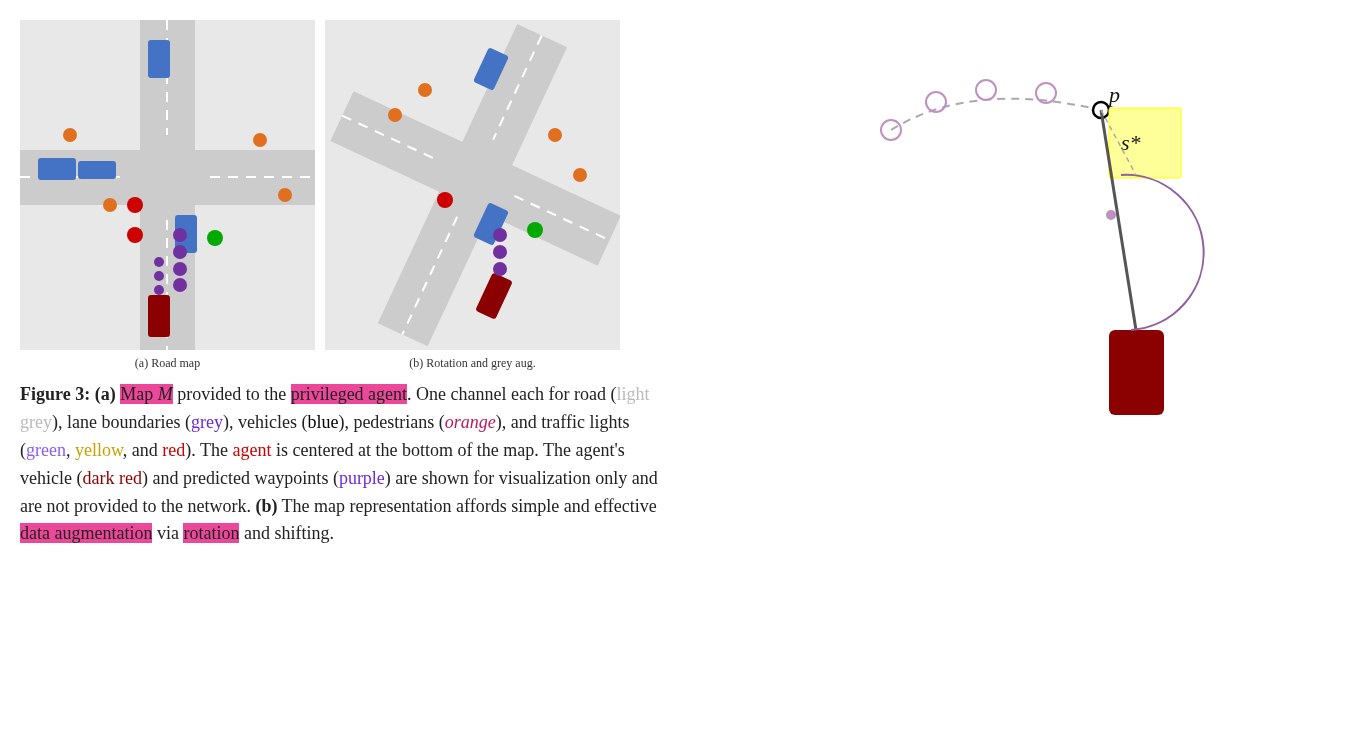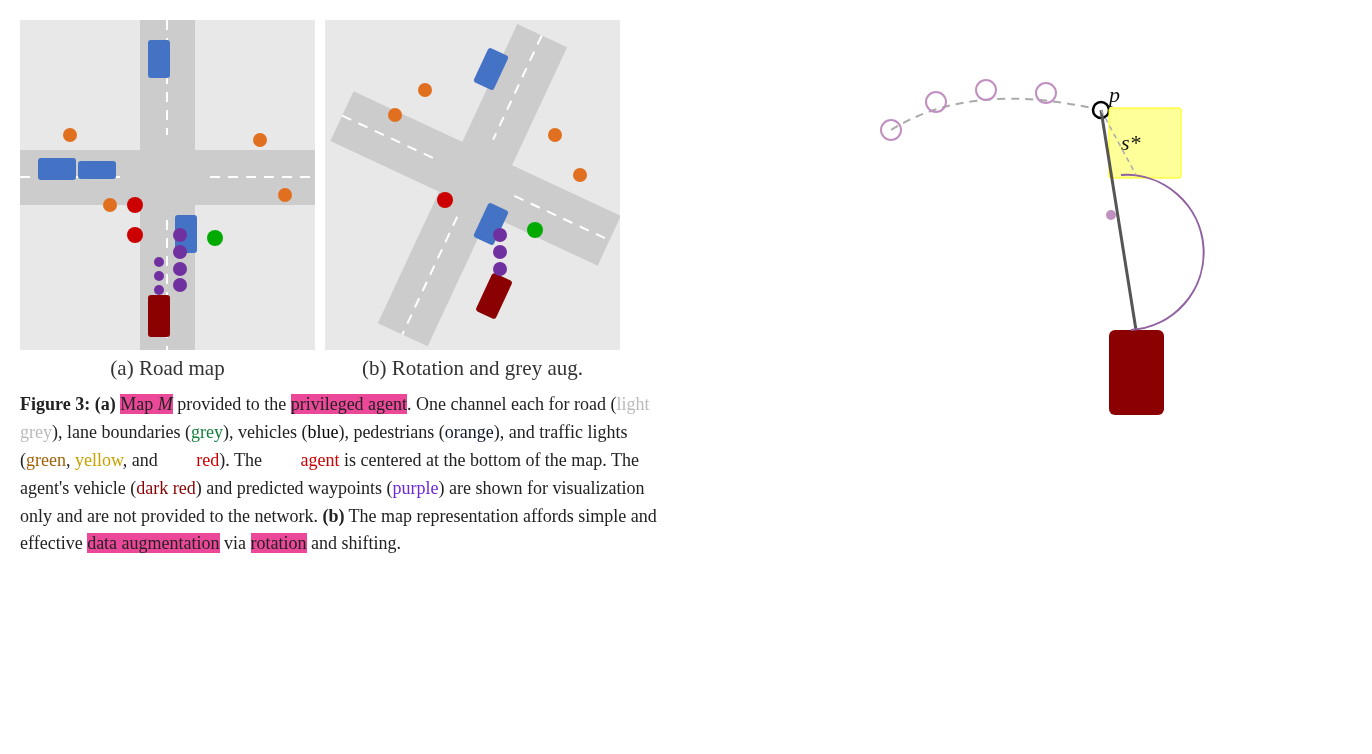--- a/index.html
+++ b/index.html
@@ -42,21 +42,21 @@
     }
 
     .map-figure {
       display: flex;
       flex-direction: column;
       align-items: center;
     }
 
     .map-label {
       margin-top: 6px;
-      font-size: 21px;
+      font-size: 12px;
       color: #333;
     }
 
     
     .diagram-area {
       display: flex;
       justify-content: center;
       align-items: flex-start;
       flex: 0 0 auto;
       margin-bottom: 10px;
@@ -65,26 +65,26 @@
     
     .caption-text {
       font-size: 18px;
       line-height: 1.55;
       color: #222;
     }
 
     .caption-text .bold { font-weight: bold; }
     .highlight-yellow { background-color: #ec4899; }
     .color-light-grey { color: #bbb; }
-    .color-grey { color: #15803d; }
+    .color-grey { color: #6d28d9; }
     .color-blue { color: #000000; }
-    .color-orange { color: #0f172a; }
-    .color-green { color: #a16207; }
+    .color-orange { color: #be185d; font-style: italic; }
+    .color-green { color: #8b5cf6; }
     .color-yellow { color: #c8a000; margin-top: 40px; }
-    .color-red { color: #cc0000; margin-left: 34px; }
+    .color-red { color: #cc0000; }
     .color-dark-red { color: #8b0000; }
     .color-purple { color: #6d28d9; }
 
     
     .road-svg {
       display: block;
     }
   </style>
 </head>
 <body>

